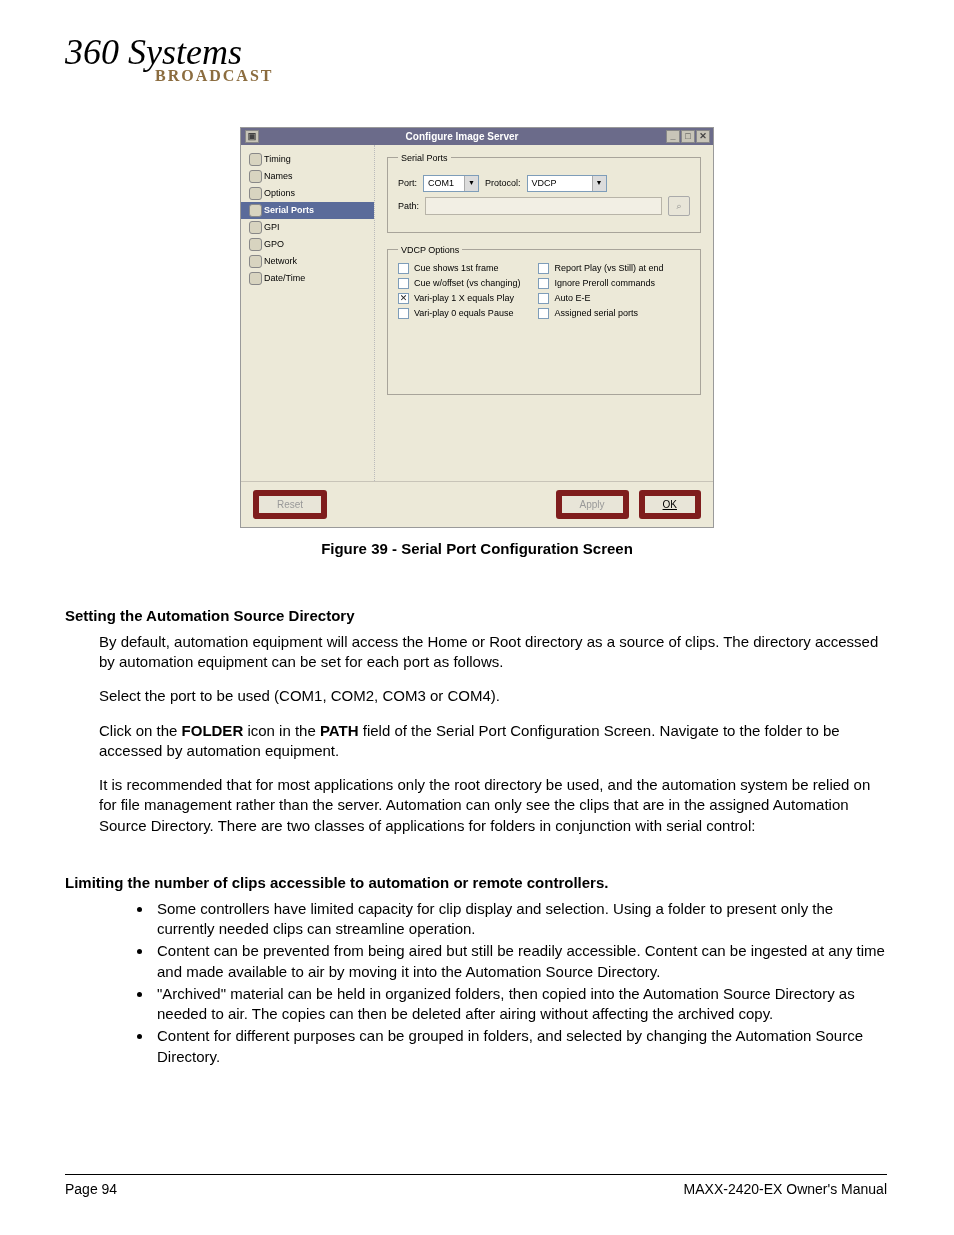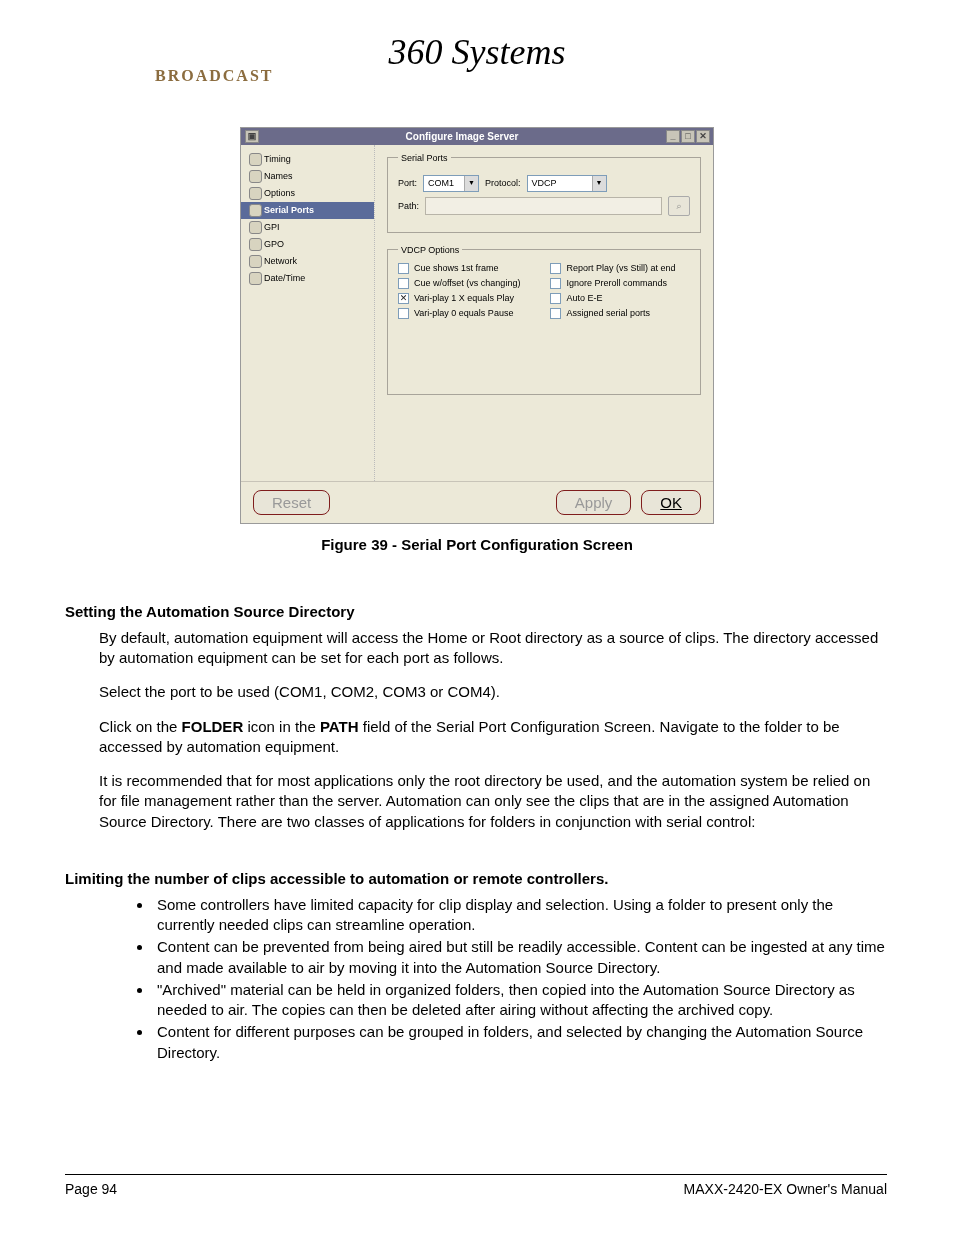--- a/index.html
+++ b/index.html
@@ -11,21 +11,20 @@
     height: 1235px;
     position: relative;
     padding: 38px 65px 40px 65px;
   }
   .logo {
     font-family: cursive;
     font-size: 36px;
     font-style: italic;
     color: #000;
     line-height: 0.8;
-    text-align: center;
   }
   .logo-sub {
     font-family: Georgia, serif;
     font-size: 16px;
     font-weight: bold;
     letter-spacing: 2px;
     color: #8b6c3f;
     margin-left: 90px;
   }
   .screenshot {
@@ -116,44 +115,44 @@
     height: 18px;
   }
   .folderbtn {
     width: 22px; height: 20px;
     border: 1px solid #aaa;
     background: #e8e5d8;
     border-radius: 2px;
     text-align: center; line-height: 18px;
     color: #888;
   }
-  .opts { display: flex; gap: 30px; }
+  .opts { display: flex; gap: 18px; }
   .opt-col { display: flex; flex-direction: column; gap: 4px; }
   .chk { display: flex; align-items: center; gap: 5px; }
   .chkbox {
     width: 11px; height: 11px;
     border: 1px solid #7e9db9;
     background: #fff;
     display: inline-block;
     line-height: 8px;
     text-align: center;
     font-size: 9px;
     color: #222;
   }
   .btnrow {
     display: flex;
     padding: 8px 12px;
     border-top: 1px solid #c8c4b8;
   }
   .btn {
-    border: 1px solid #7f1d1d;
+    border: 6px solid #7f1d1d;
     background: #e8e5d8;
     padding: 3px 18px;
-    font-size: 15px;
-    border-radius: 8px;
+    font-size: 10px;
+    border-radius: 3px;
   }
   .btn.dim { color: #999; }
   .btnrow .spacer { flex: 1; }
   .caption {
     text-align: center;
     font-weight: bold;
     font-family: "Lucida Sans", "Segoe UI", sans-serif;
     font-size: 15px;
     margin-top: 10px;
     margin-bottom: 50px;

